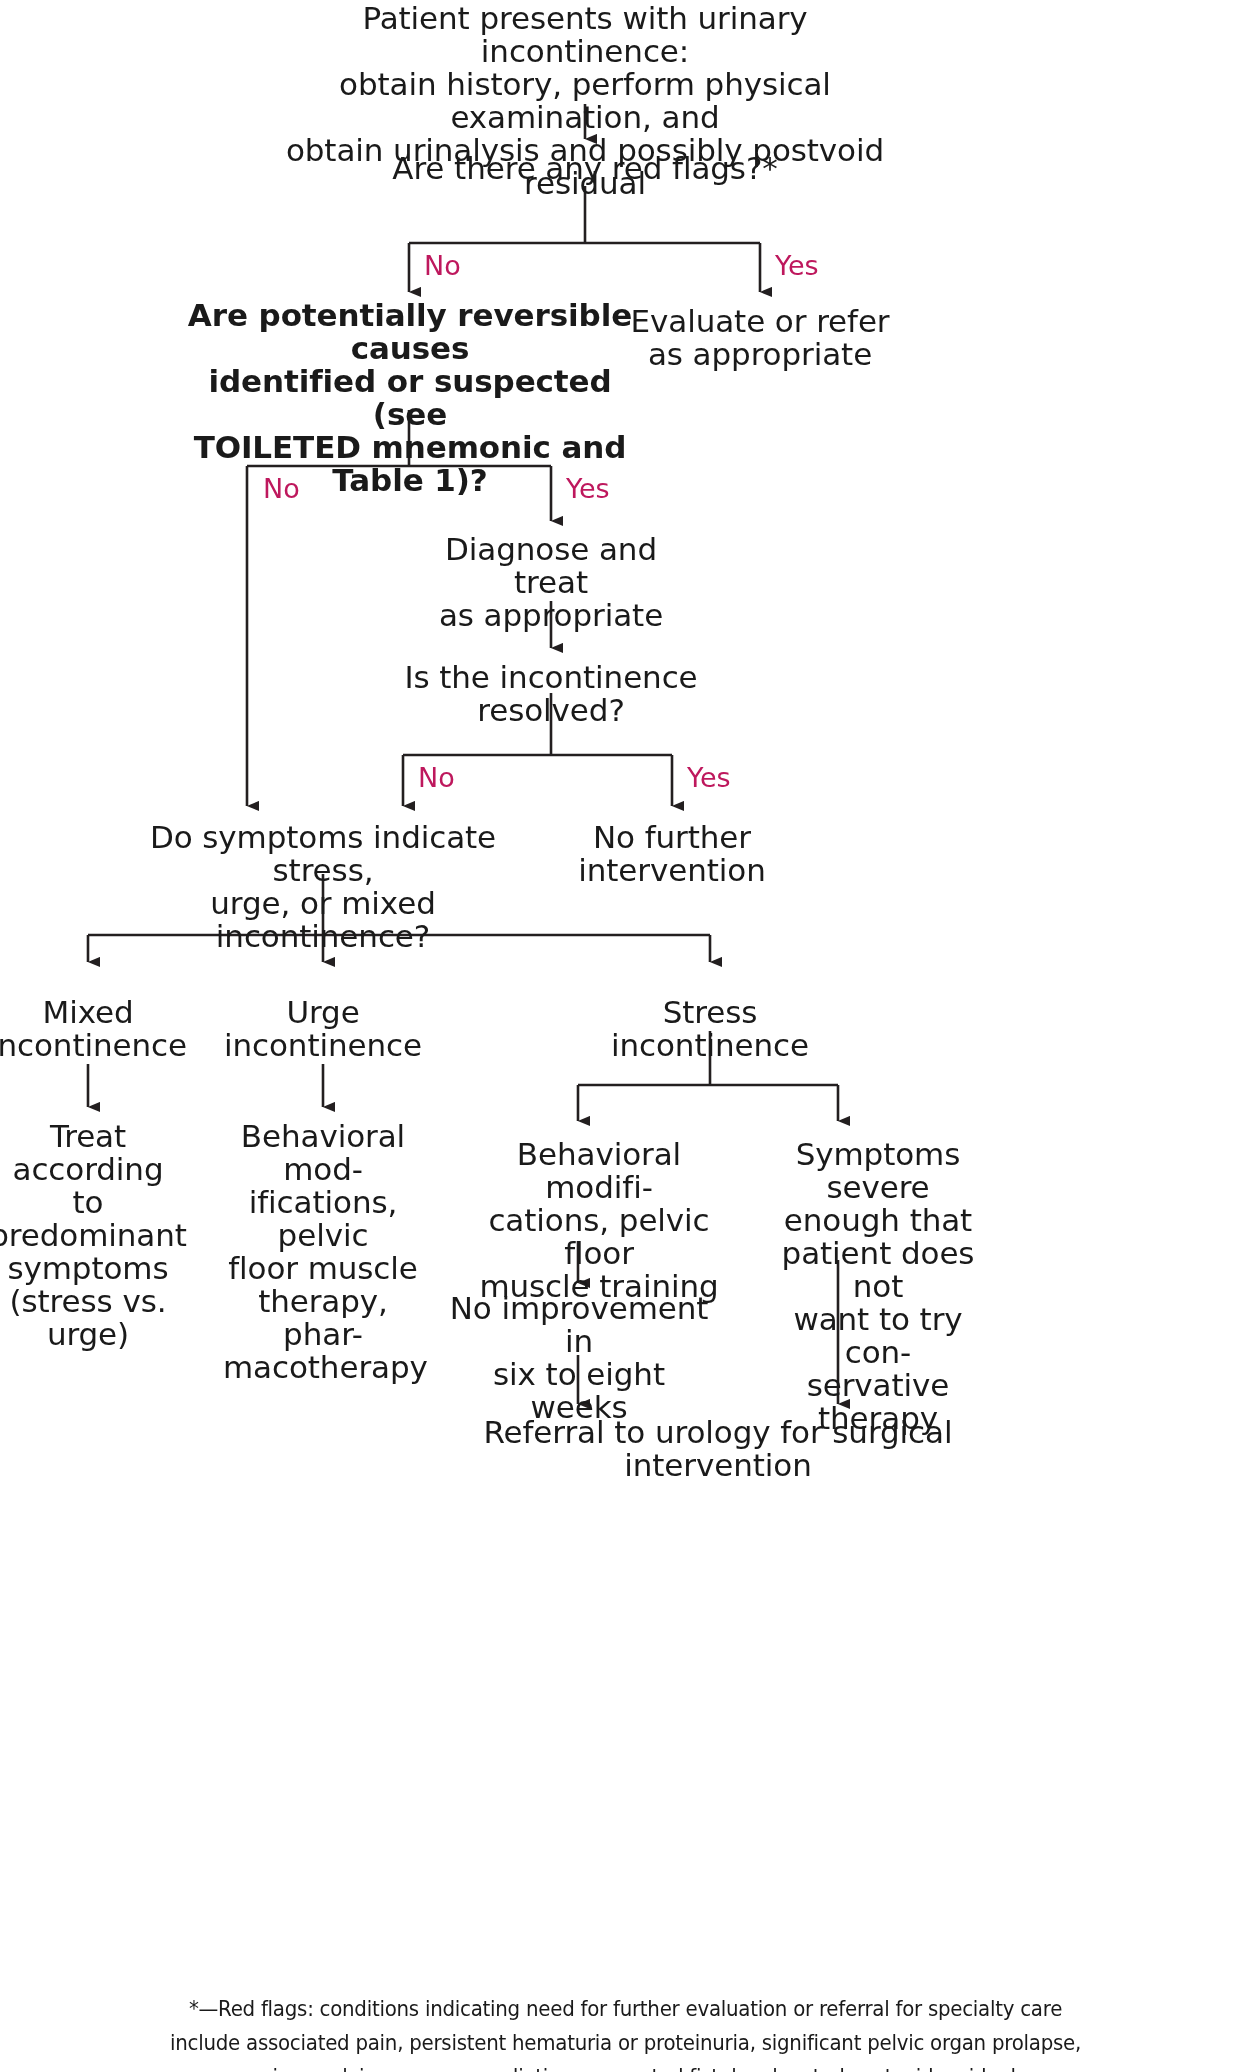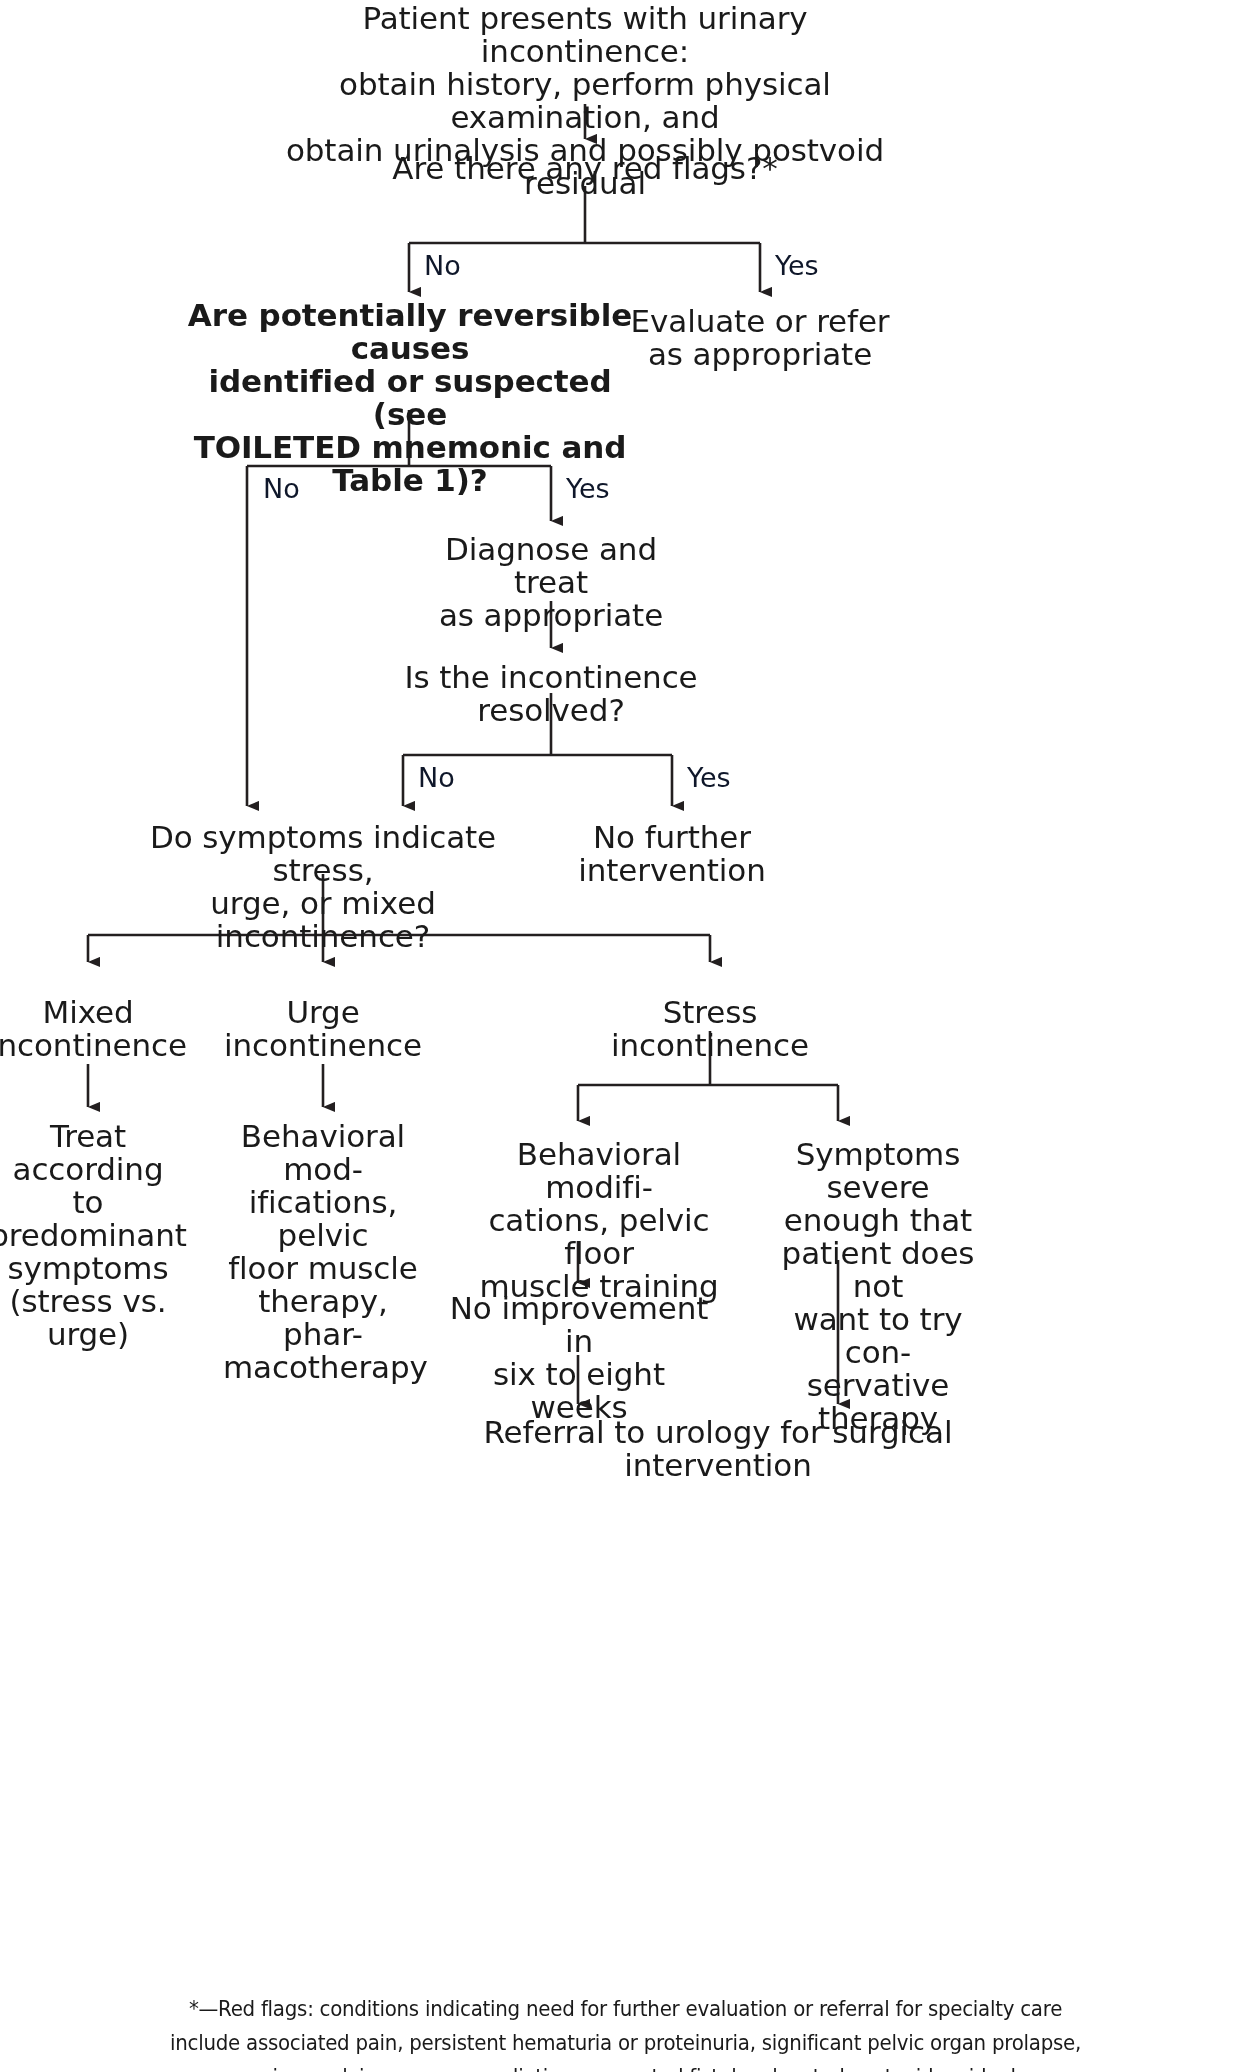--- a/index.html
+++ b/index.html
@@ -19,21 +19,21 @@
     font-size:31px;
     line-height:33px;
     color:#1a1a1a;
     white-space:pre-line;
     letter-spacing:-0.1px;
   }
   .edge-label{
     position:absolute;
     font-size:27px;
     line-height:30px;
-    color:#0f172a;
+    color:#be185d;
     white-space:nowrap;
   }
   .footnote{
     position:absolute;
     left:4px;
     top:1962px;
     width:1243px;
     font-size:22px;
     line-height:34px;
     color:#1a1a1a;

